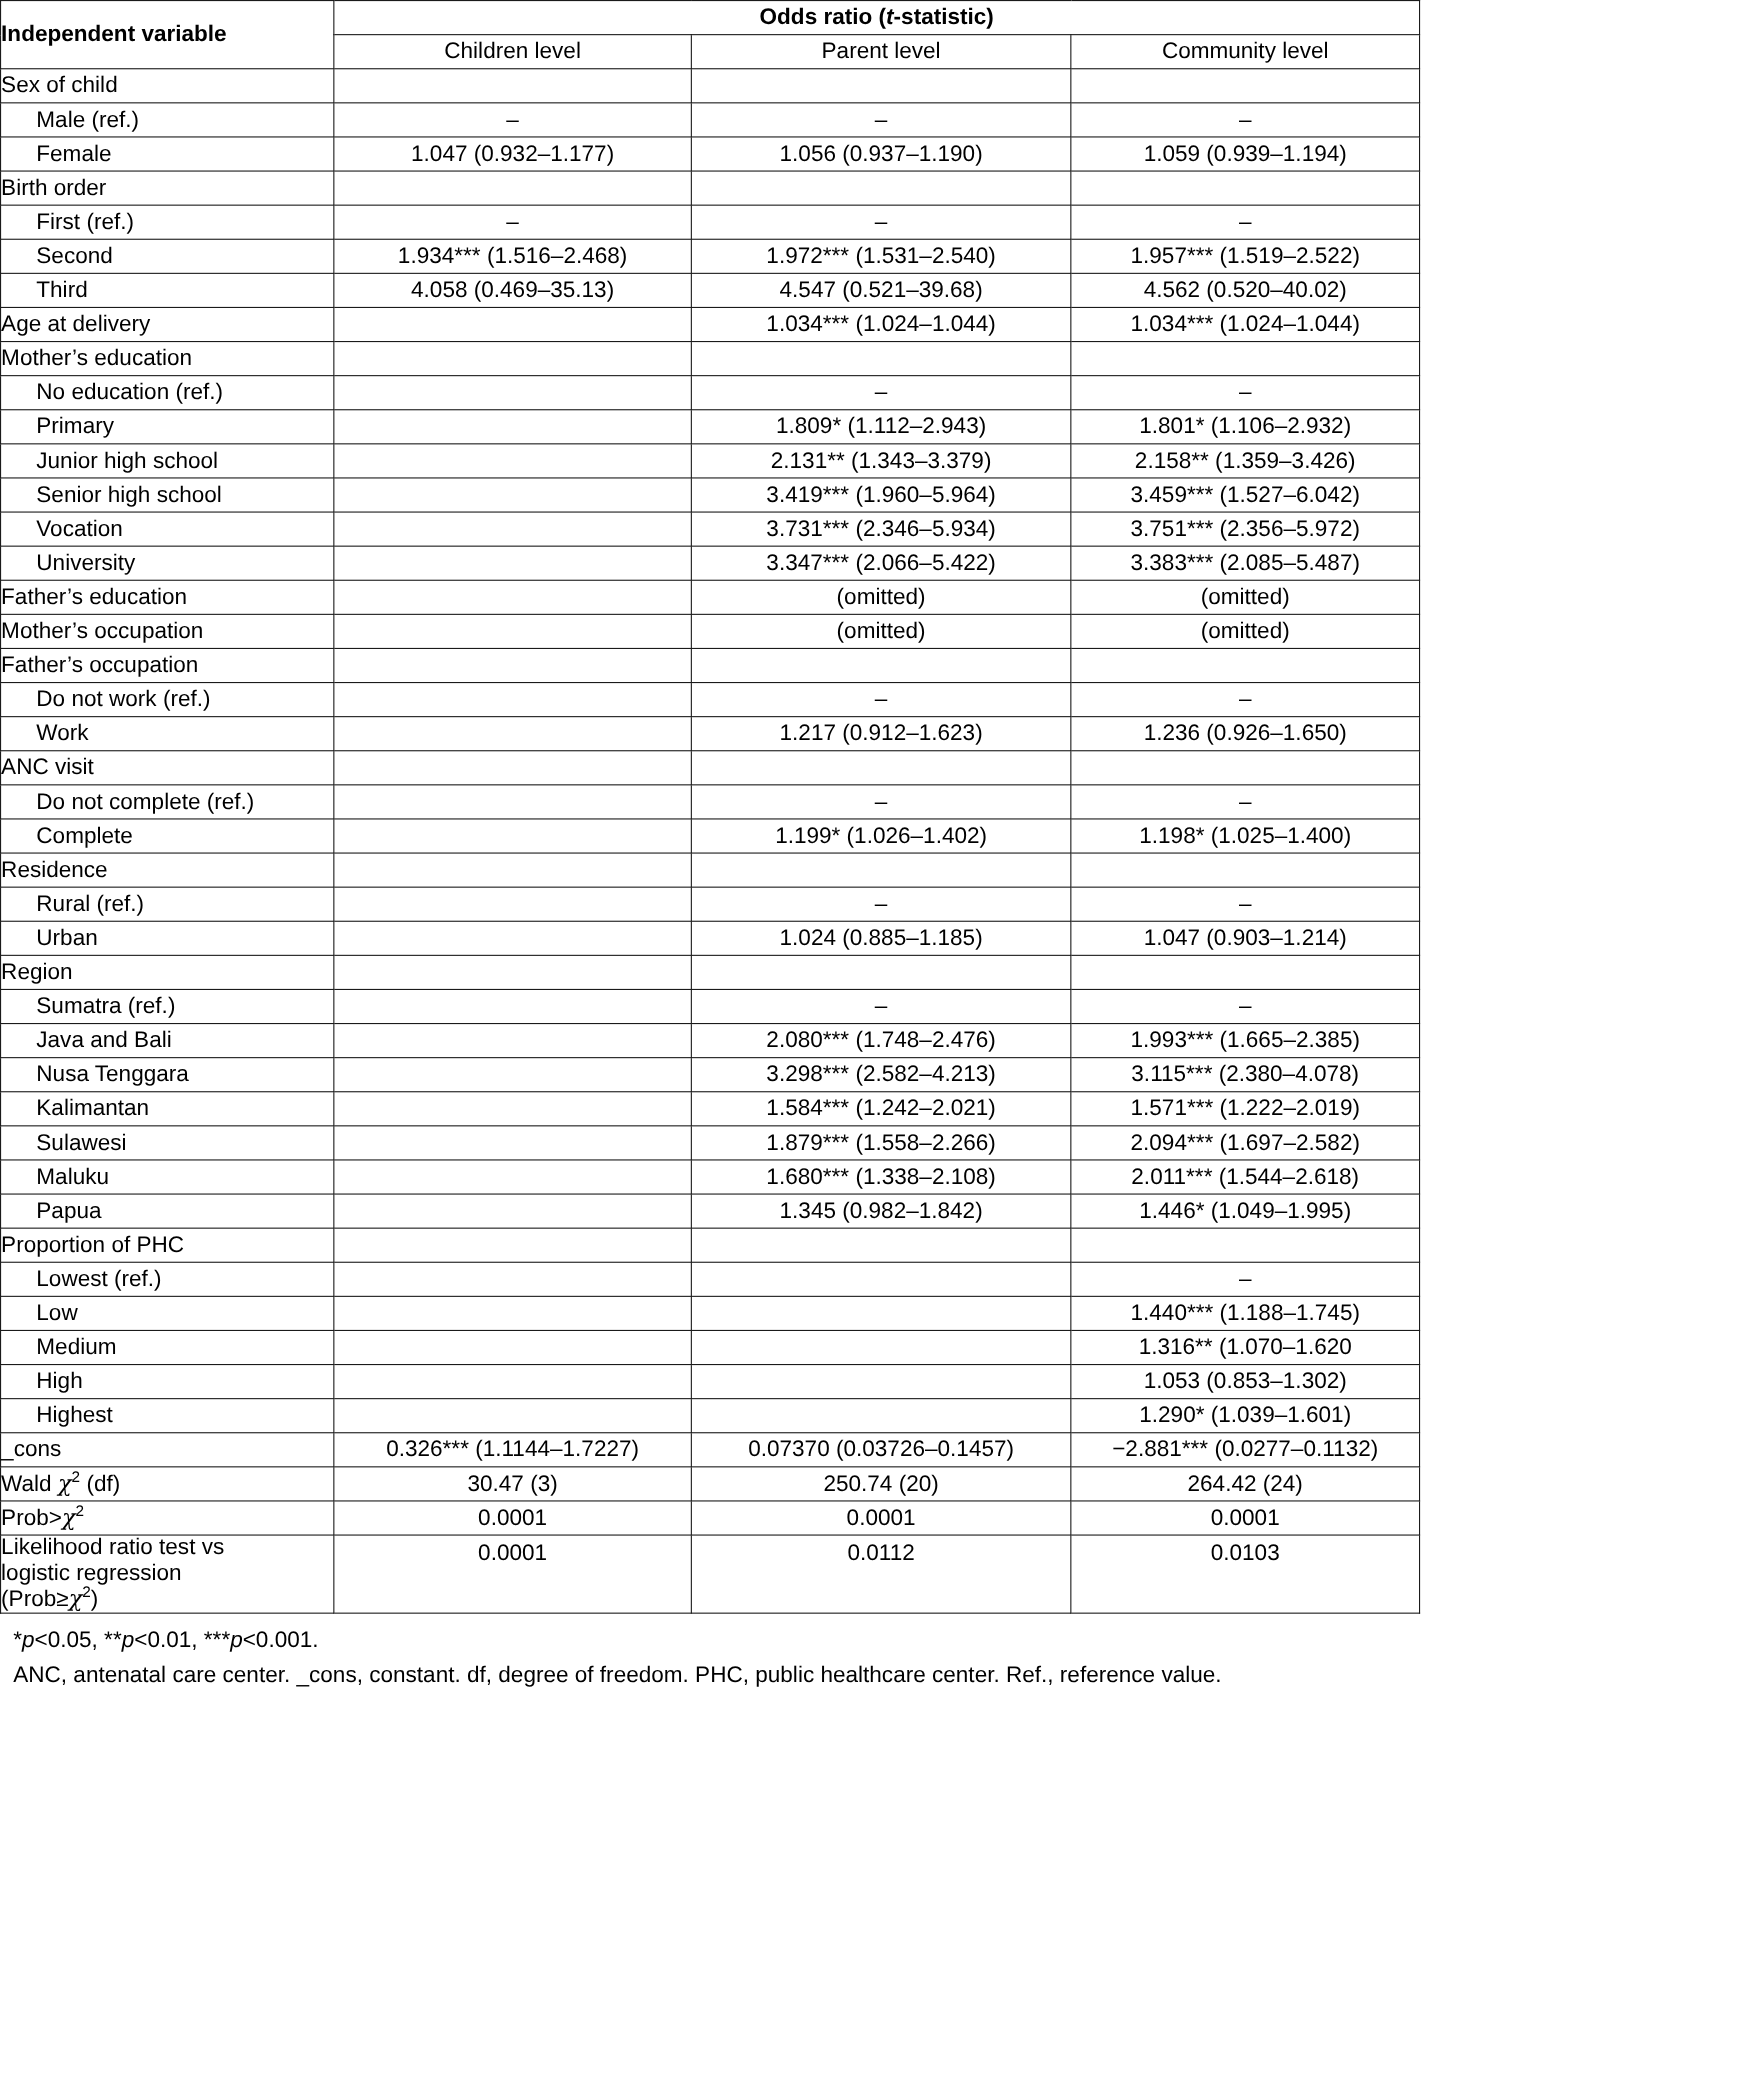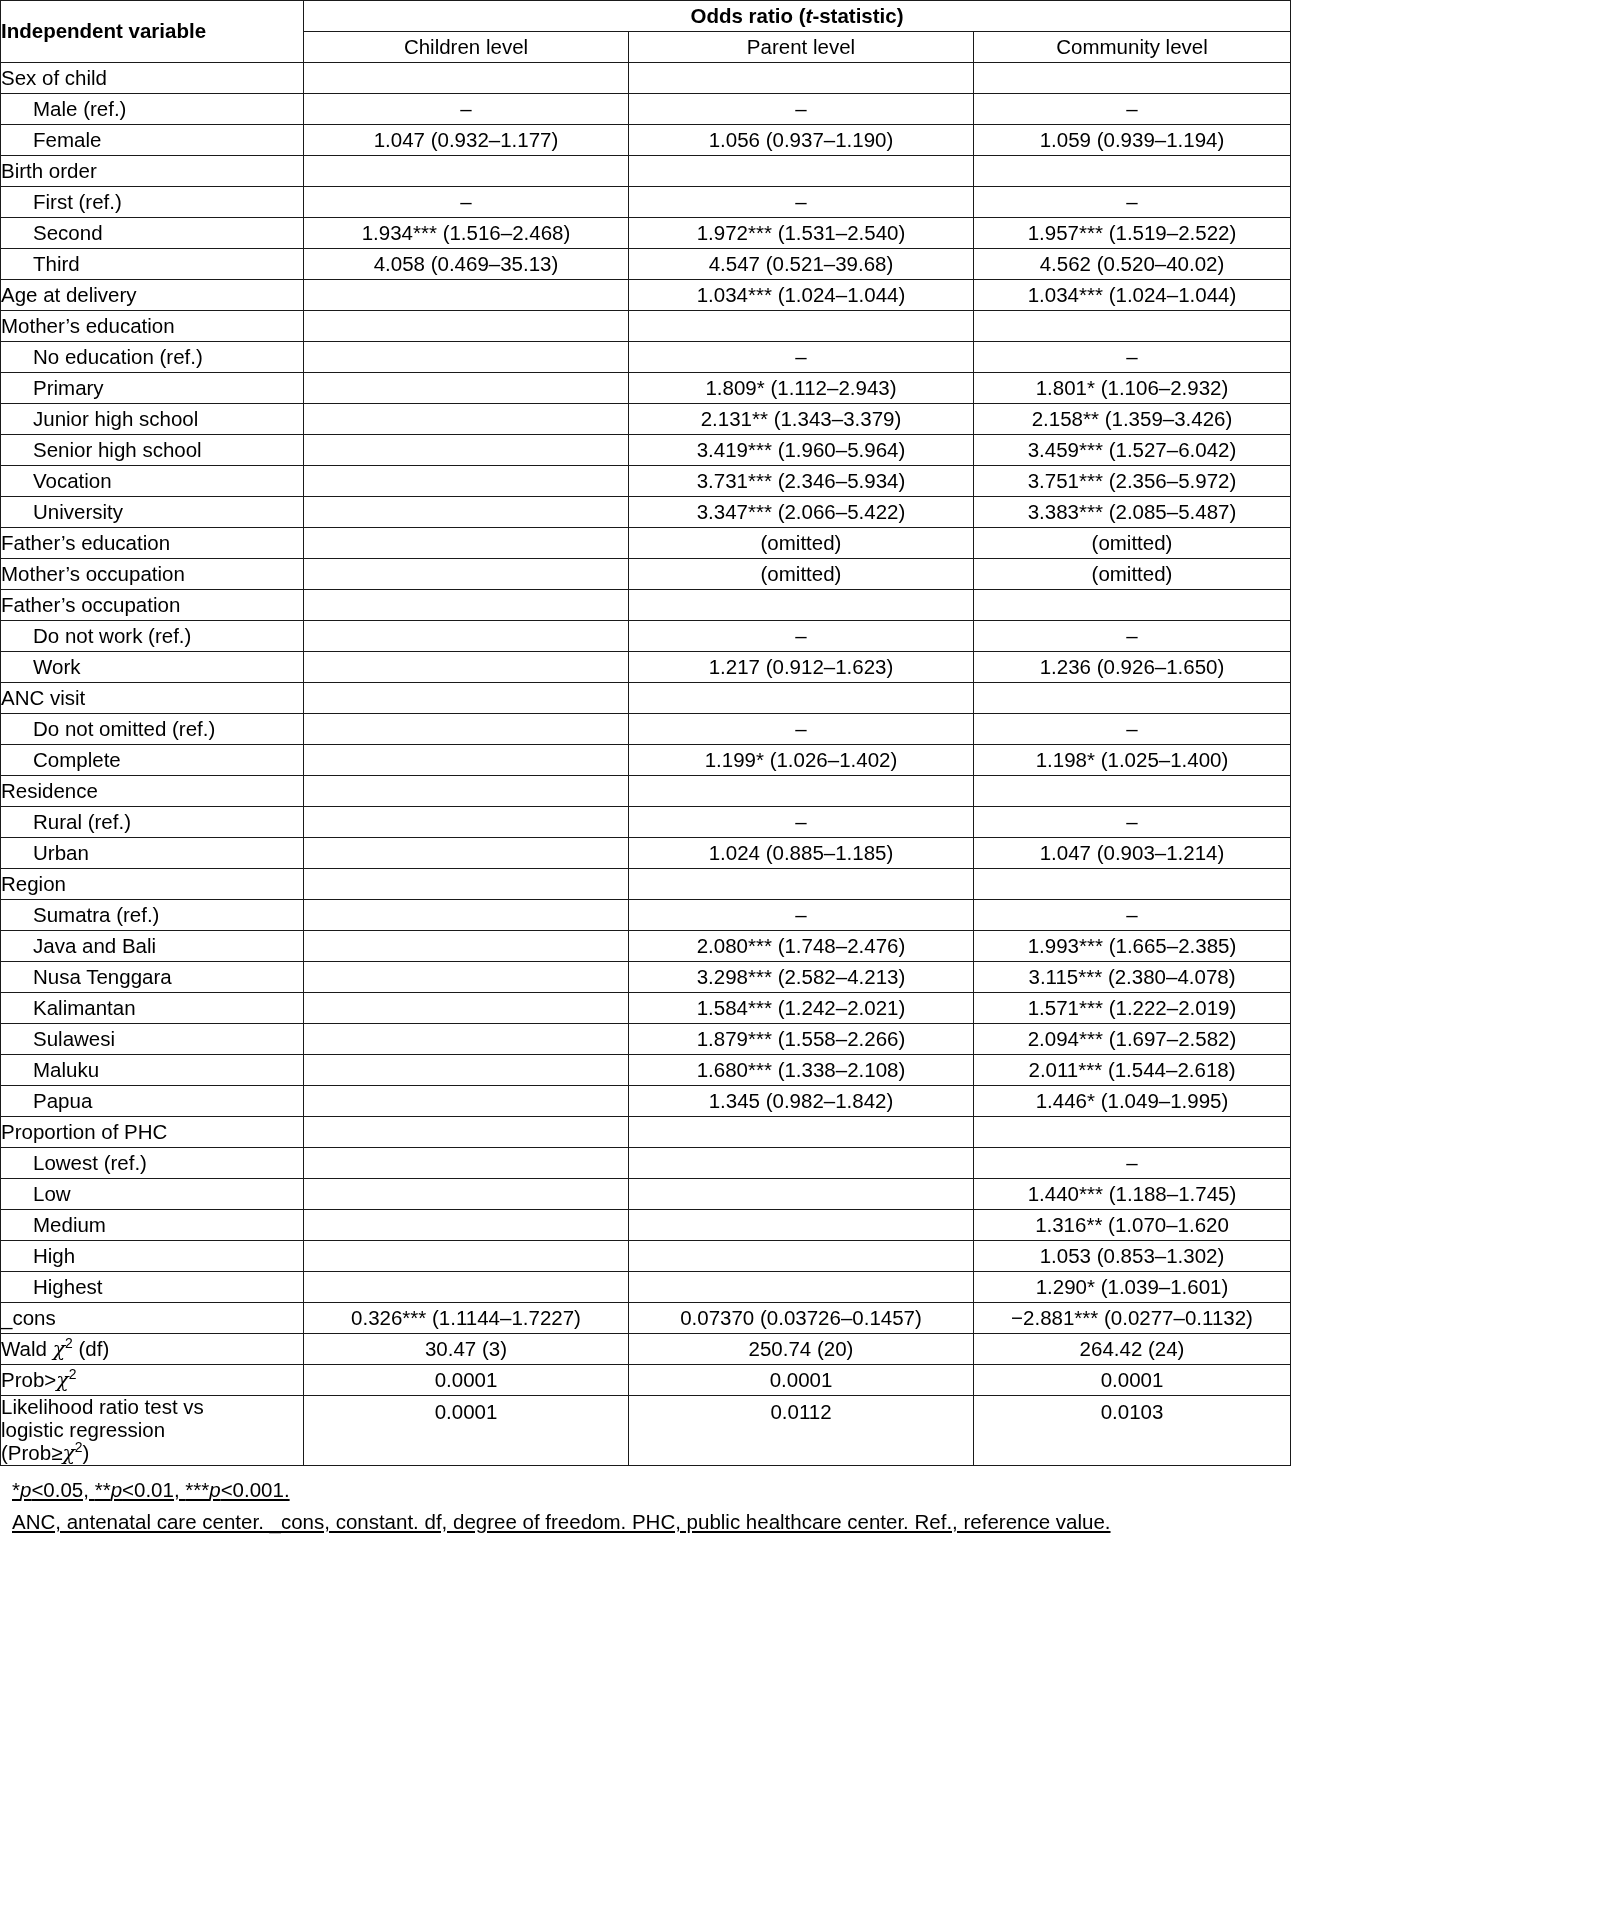--- a/index.html
+++ b/index.html
@@ -86,21 +86,20 @@
     vertical-align: top;
   }
   .it { font-style: italic; }
   sup { font-size: 0.68em; vertical-align: super; line-height: 0; }
   .chi { font-family: "DejaVu Serif", serif; font-style: italic; }
 
   .notes {
     width: 1600px;
     padding: 9px 0 0 12px;
     box-sizing: border-box;
-    text-decoration: underline;
   }
   .note-line {
     font-size: 20.5px;
     line-height: 1.42;
     white-space: nowrap;
   }
   .note-line.first { padding-bottom: 3px; }
 </style>
 </head>
 <body>
@@ -248,21 +247,21 @@
           <td class="val">1.217 (0.912–1.623)</td>
           <td class="val">1.236 (0.926–1.650)</td>
         </tr>
         <tr>
           <td class="lbl">ANC visit</td>
           <td class="val"></td>
           <td class="val"></td>
           <td class="val"></td>
         </tr>
         <tr>
-          <td class="lbl ind">Do not omitted (ref.)</td>
+          <td class="lbl ind">Do not complete (ref.)</td>
           <td class="val"></td>
           <td class="val">–</td>
           <td class="val">–</td>
         </tr>
         <tr>
           <td class="lbl ind">Complete</td>
           <td class="val"></td>
           <td class="val">1.199* (1.026–1.402)</td>
           <td class="val">1.198* (1.025–1.400)</td>
         </tr>

